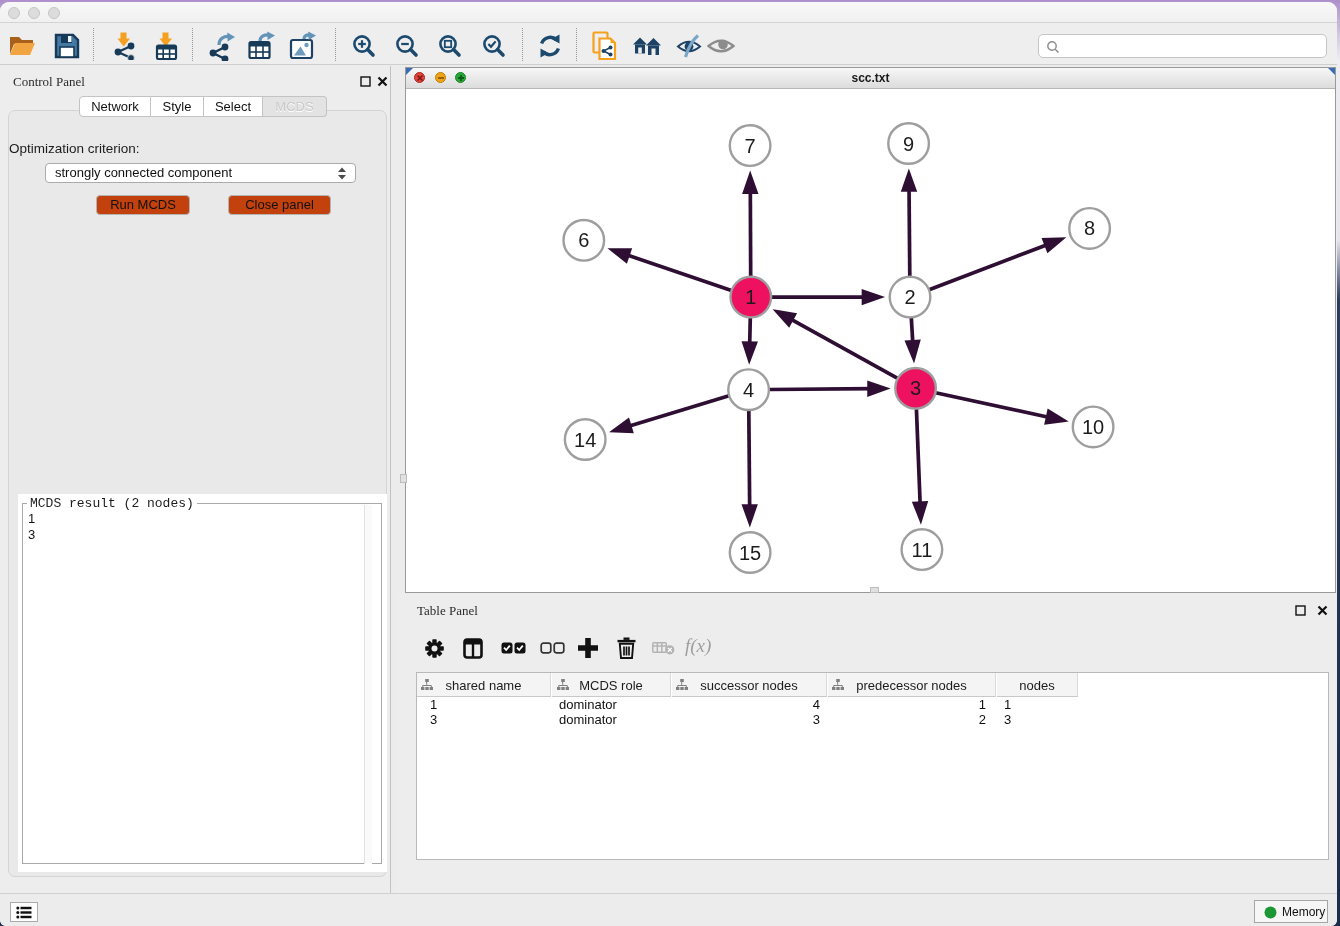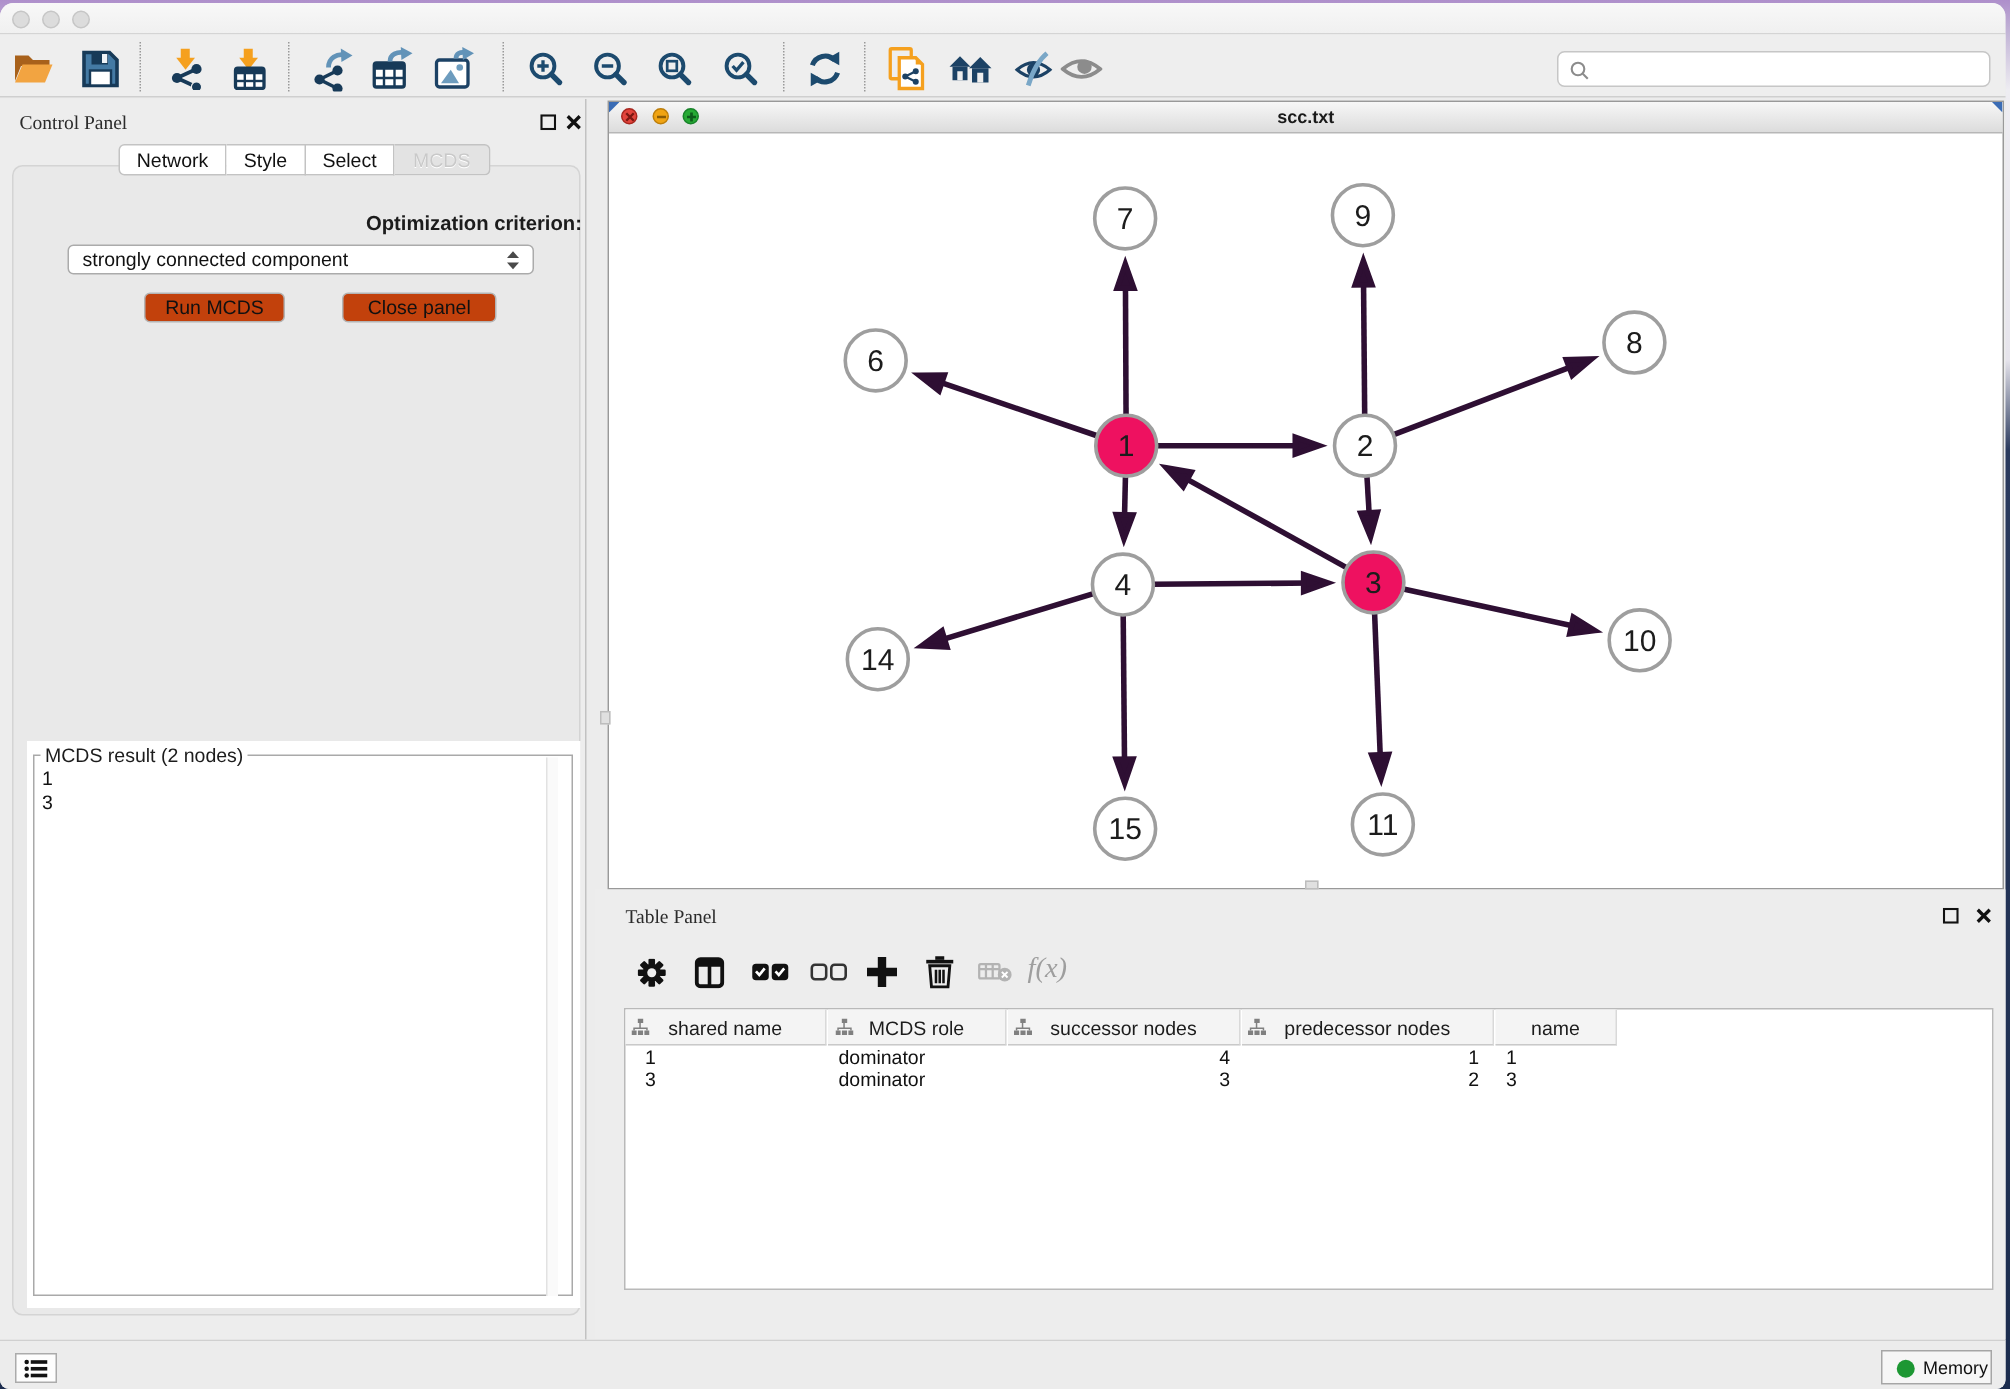--- a/index.html
+++ b/index.html
@@ -18,26 +18,26 @@
 #searchbox { position:absolute; left:1038px; top:11px; width:289px; height:24px; background:#fff; border:1px solid #c6c6c6; border-radius:5px; }
 
 #cpanel { position:absolute; left:0; top:64px; width:391px; height:827px; background:#ededed; border-right:1px solid #c2c2c2; }
 .paneltitle { font-size:13px; color:#2b2b2b;font-family:Liberation Serif, serif; }
 .tabrow { position:absolute; display:flex; }
 .tab { height:21px; line-height:19px; font-size:13px; font-weight:400; color:#111; background:#fff; border:1px solid #c3c3c3; border-left:none; text-align:center; padding:0 0; }
 .tab.first { border-left:1px solid #c3c3c3; border-radius:4px 0 0 4px; }
 .tab.last { border-radius:0 4px 4px 0; }
 .tab.sel { background:#e3e3e3; color:#c9c9c9; text-shadow:0 1px 0 #fff; }
 #innerpanel { position:absolute; left:8px; top:44px; width:379px; height:767px; background:#e9e9e9; border:1px solid #d4d4d4; border-radius:7px; }
-#optlabel { position:absolute; left:0; top:30px; width:379px; text-align:right; font-size:13.5px; font-weight:700; color:#1c1c1c; }
+#optlabel { position:absolute; left:0; top:30px; width:379px; text-align:left; font-size:13.5px; font-weight:400; color:#1c1c1c; }
 #combo { position:absolute; left:36px; top:52px; width:311px; height:20px; background:#fff; border:1px solid #ababab; border-radius:4px; font-size:13px; line-height:18px; padding-left:9px; color:#111; }
 .btn { position:absolute; height:20px; background:#c2410c; border:1px solid #b4b4b4; border-radius:4px; font-size:13px; font-weight:400; color:#111; text-align:center; line-height:18px; }
 #resultwrap { position:absolute; left:9px; top:383px; width:369px; height:378px; background:#fff; }
 #groupbox { position:absolute; left:4px; top:9px; width:360px; height:361px; border:1px solid #a9a9a9; }
-#grouplabel { position:absolute; left:4px; top:-8px; background:#fff; font-size:13px; color:#1c1c1c; padding:0 3px; }
+#grouplabel { position:absolute; left:4px; top:-8px; background:#fff; font-size:13px; color:#1c1c1c; padding:0 3px;font-family:Liberation Mono, monospace; }
 #resulttext { position:absolute; left:5px; top:7px; font-size:13px; color:#111; line-height:16px; }
 #rscroll { position:absolute; right:9px; top:1px; width:8px; height:359px; background:#fafafa; border-left:1px solid #e2e2e2; }
 
 #netwin { position:absolute; left:405px; top:65px; width:931px; height:526px; background:#fff; border:1px solid #999; }
 #nettitle { position:absolute; left:0; top:0; width:100%; height:21px; background:linear-gradient(#f7f7f7,#dcdcdc); border-bottom:1px solid #b7b7b7; }
 .ntl { position:absolute; top:4px; width:11px; height:11px; border-radius:50%; }
 #netname { position:absolute; top:3px; left:0; width:100%; text-align:center; font-size:12px; font-weight:700; color:#1a1a1a; }
 #netcanvas { position:absolute; left:-1px; top:19px; width:929px; height:503px; }
 
 #tpanel { position:absolute; left:397px; top:591px; width:940px; height:300px; background:#ededed; }
@@ -379,21 +379,21 @@
       <div class="thead" style="left:135px;width:119px;border-right:1px solid #d9d9d9;">
           <span>MCDS role</span>
         </div>
       <div class="thead" style="left:255px;width:155px;border-right:1px solid #d9d9d9;">
           <span>successor nodes</span>
         </div>
       <div class="thead" style="left:411px;width:168px;border-right:1px solid #d9d9d9;">
           <span>predecessor nodes</span>
         </div>
       <div class="thead" style="left:580px;width:81px;border-right:1px solid #d9d9d9;">
-          <span>name</span>
+          <span>nodes</span>
         </div>
       <svg class="treeicon" style="position:absolute;left:4px;top:6px;" width="12" height="12" viewBox="0 0 12 12">
           <g fill="#808080">
             <rect x="4.2" y="0" width="3.6" height="3"></rect>
             <rect x="0" y="8" width="3.4" height="3"></rect>
             <rect x="4.3" y="8" width="3.4" height="3"></rect>
             <rect x="8.6" y="8" width="3.4" height="3"></rect>
             <path d="M5.7,3 v2.5 M1.7,8 v-1.5 h8.6 v1.5 M5.7,5.5 v1" stroke="#808080" fill="none"></path>
           </g>
         </svg>

